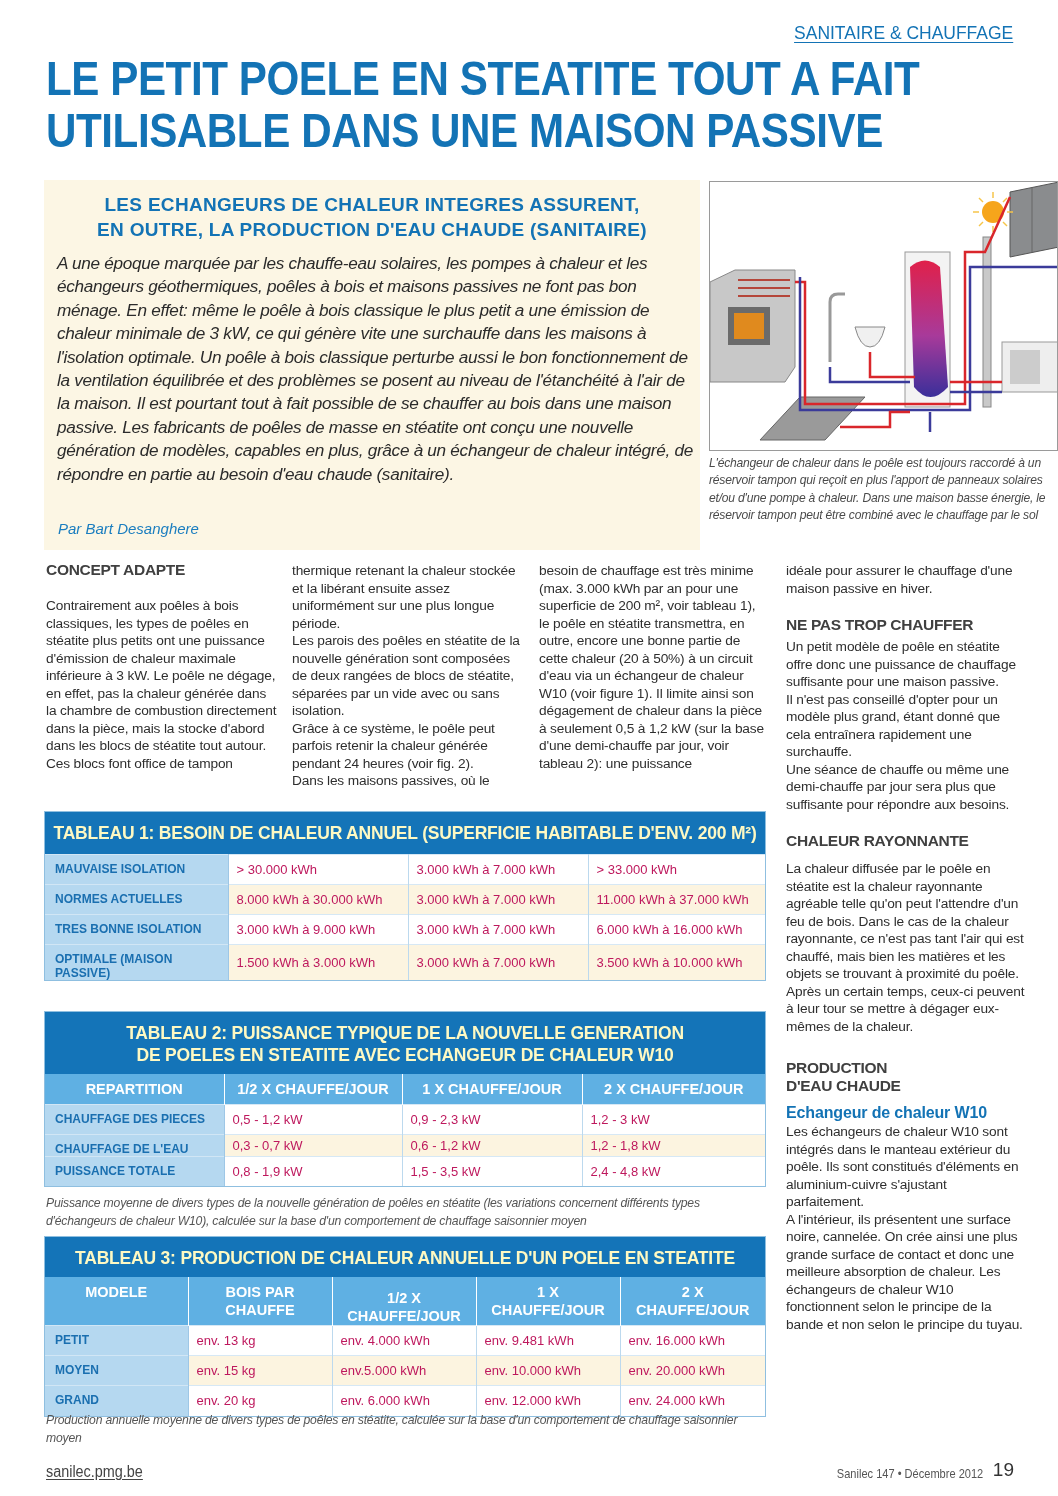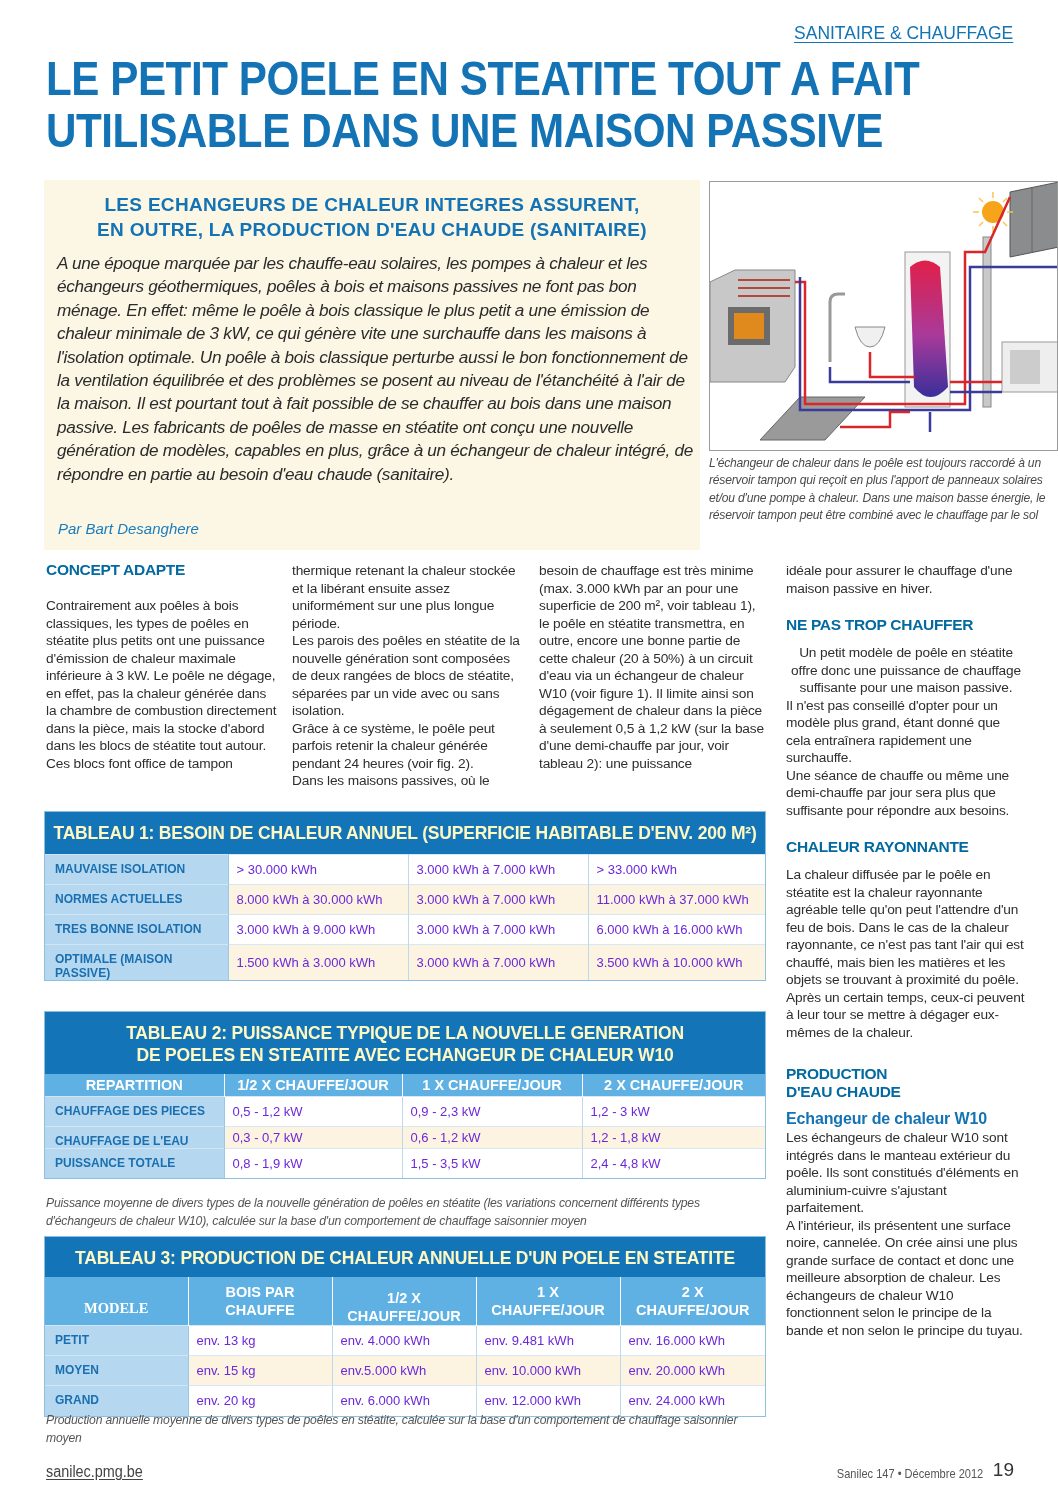--- a/index.html
+++ b/index.html
@@ -44,35 +44,35 @@
     border: 1px solid #9a9a9a; background: #ffffff; overflow: hidden;
   }
   .figure-caption {
     position: absolute; left: 709px; top: 455px; width: 349px;
     font-style: italic; font-size: 12.1px; line-height: 17.3px; color: #4a4a4a;
     letter-spacing: -0.2px;
   }
 
   .col { position: absolute; font-size: 13.7px; line-height: 17.5px; color: #2e2e2e; letter-spacing: -0.15px; }
   .col p { margin: 0; }
-  .col-heading { color: #0369a1; font-weight: bold; font-size: 15.5px; line-height: 20px; letter-spacing: -0.3px; }
+  .col-heading { color: #404040; font-weight: bold; font-size: 15.5px; line-height: 20px; letter-spacing: -0.3px; }
   .col-subheading { color: #1373b5; font-weight: bold; font-size: 16px; line-height: 20px; }
 
   .table-wrap { position: absolute; left: 44px; width: 722px; border: 1px solid #8fbfe0; }
   .table-title {
     background: #1474b8; color: #fef9c3; font-weight: bold; text-align: center;
     font-size: 17.5px; line-height: 22px; letter-spacing: -0.2px;
   }
   table { border-collapse: collapse; width: 100%; table-layout: fixed; }
   th {
     background: #5fb0e3; color: #ffffff; font-weight: bold; font-size: 14.5px;
     line-height: 18px; text-align: center; border-right: 1px solid #ffffff; padding: 0 4px;
   }
   th:last-child { border-right: none; }
-  td { font-size: 13px; color: #6d28d9; padding: 0 8px; border-right: 1px solid #bcd9ee; border-top: 1px solid #d6e8f5; }
+  td { font-size: 13px; color: #be185d; padding: 0 8px; border-right: 1px solid #bcd9ee; border-top: 1px solid #d6e8f5; }
   td:last-child { border-right: none; }
   td.rowhead {
     background: #b5d8f0; color: #1a6fb0; font-weight: bold; font-size: 12px; padding-left: 10px;
     border-right: 1px solid #9ec7e6; border-top: 1px solid #d1e6f5; vertical-align: top; padding-top: 7px;
   }
   tr.alt td:not(.rowhead) { background: #fcf4e0; }
   tr.plain td:not(.rowhead) { background: #ffffff; }
 
   .table-note {
     position: absolute; left: 46px; width: 720px; font-style: italic; font-size: 12.2px;
@@ -198,21 +198,21 @@
   <p>Dans les maisons passives, où le</p>
 </div>
 
 <div class="col" style="left:539px; top:562px; width:230px;">
   <p>besoin de chauffage est très minime (max. 3.000 kWh par an pour une superficie de 200 m², voir tableau 1), le poêle en stéatite transmettra, en outre, encore une bonne partie de cette chaleur (20 à 50%) à un circuit d'eau via un échangeur de chaleur W10 (voir figure 1). Il limite ainsi son dégagement de chaleur dans la pièce à seulement 0,5 à 1,2 kW (sur la base d'une demi-chauffe par jour, voir tableau 2): une puissance</p>
 </div>
 
 <div class="col" style="left:786px; top:562px; width:240px;">
   <p>idéale pour assurer le chauffage d'une maison passive en hiver.</p>
   <div class="col-heading" style="margin-top:18px;">NE PAS TROP CHAUFFER</div>
-  <p style="margin-top:9px;text-align:center;">Un petit modèle de poêle en stéatite offre donc une puissance de chauffage suffisante pour une maison passive.</p>
+  <p style="margin-top:3px;">Un petit modèle de poêle en stéatite offre donc une puissance de chauffage suffisante pour une maison passive.</p>
   <p>Il n'est pas conseillé d'opter pour un modèle plus grand, étant donné que cela entraînera rapidement une surchauffe.</p>
   <p>Une séance de chauffe ou même une demi-chauffe par jour sera plus que suffisante pour répondre aux besoins.</p>
   <div class="col-heading" style="margin-top:18px;">CHALEUR RAYONNANTE</div>
   <p style="margin-top:9px;">La chaleur diffusée par le poêle en stéatite est la chaleur rayonnante agréable telle qu'on peut l'attendre d'un feu de bois. Dans le cas de la chaleur rayonnante, ce n'est pas tant l'air qui est chauffé, mais bien les matières et les objets se trouvant à proximité du poêle. Après un certain temps, ceux-ci peuvent à leur tour se mettre à dégager eux-mêmes de la chaleur.</p>
   <div class="col-heading" style="margin-top:24px; line-height:18px;">
     <div>PRODUCTION</div>
     <div>D'EAU CHAUDE</div>
   </div>
   <div class="col-subheading" style="margin-top:8px;">Echangeur de chaleur W10</div>
   <p>Les échangeurs de chaleur W10 sont intégrés dans le manteau extérieur du poêle. Ils sont constitués d'éléments en aluminium-cuivre s'ajustant parfaitement.</p>
@@ -263,21 +263,21 @@
     <div>DE POELES EN STEATITE AVEC ECHANGEUR DE CHALEUR W10</div>
   </div>
   <table>
     <colgroup>
         <col style="width:179px">
         <col style="width:178px">
         <col style="width:180px">
         <col>
       </colgroup>
     <tbody>
-        <tr style="height:22px;">
+        <tr style="height:30px;">
       <th>REPARTITION</th>
       <th>1/2 X CHAUFFE/JOUR</th>
       <th>1 X CHAUFFE/JOUR</th>
       <th>2 X CHAUFFE/JOUR</th>
     </tr>
     <tr class="plain" style="height:30px;">
       <td class="rowhead">CHAUFFAGE DES PIECES</td>
       <td>0,5 - 1,2 kW</td>
       <td>0,9 - 2,3 kW</td>
       <td>1,2 - 3 kW</td>
@@ -304,21 +304,21 @@
   <table>
     <colgroup>
         <col style="width:143px">
         <col style="width:144px">
         <col style="width:144px">
         <col style="width:144px">
         <col>
       </colgroup>
     <tbody>
         <tr style="height:48px;">
-      <th style="vertical-align:top; padding-top:22px;font-family:Liberation Serif, serif;">
+      <th style="vertical-align:top; padding-top:6px;">
             <div>MODELE</div>
           </th>
       <th style="vertical-align:top; padding-top:6px;">
             <div>BOIS PAR</div>
             <div>CHAUFFE</div>
           </th>
       <th style="vertical-align:top; padding-top:12px;">
             <div>1/2 X</div>
             <div>CHAUFFE/JOUR</div>
           </th>

